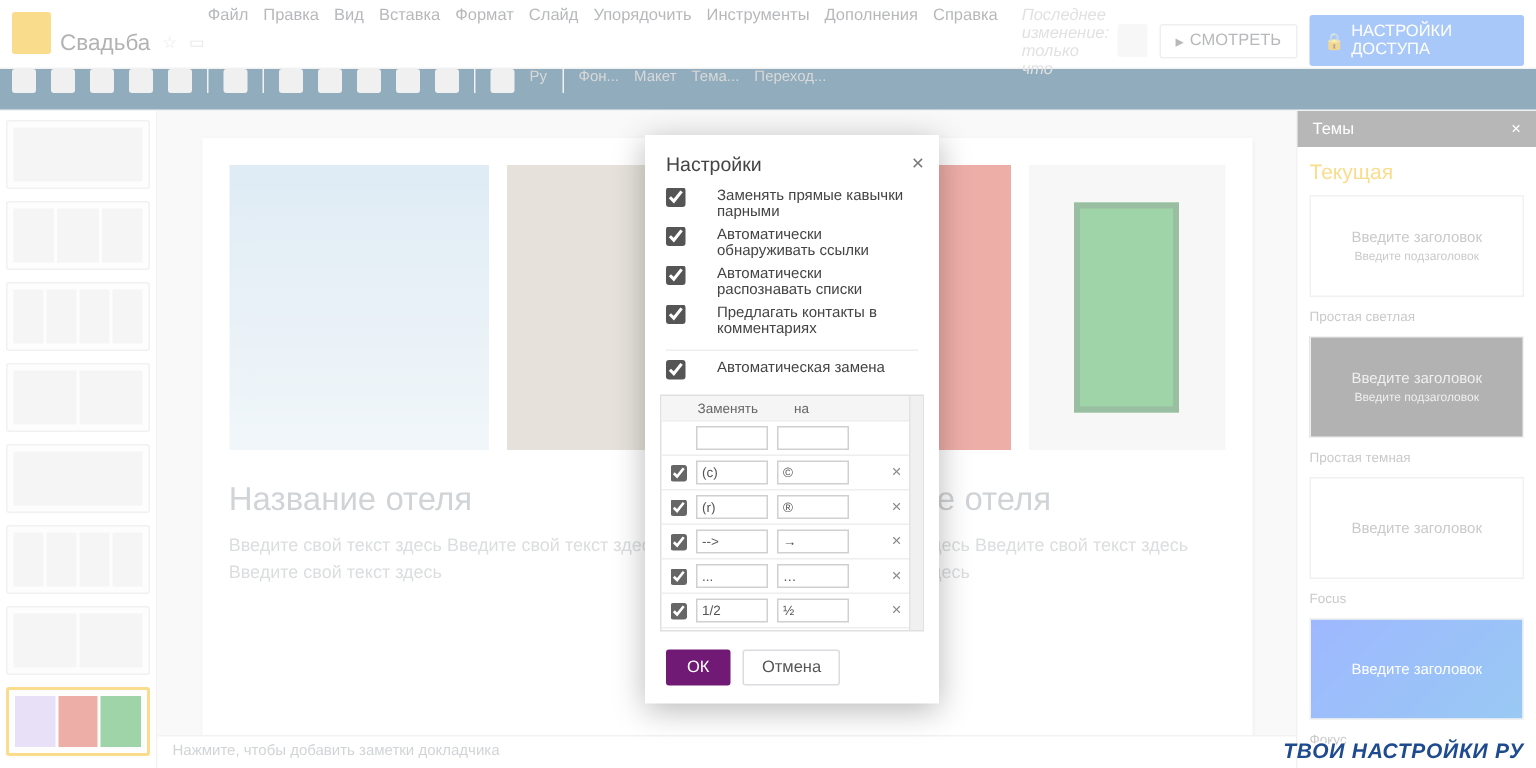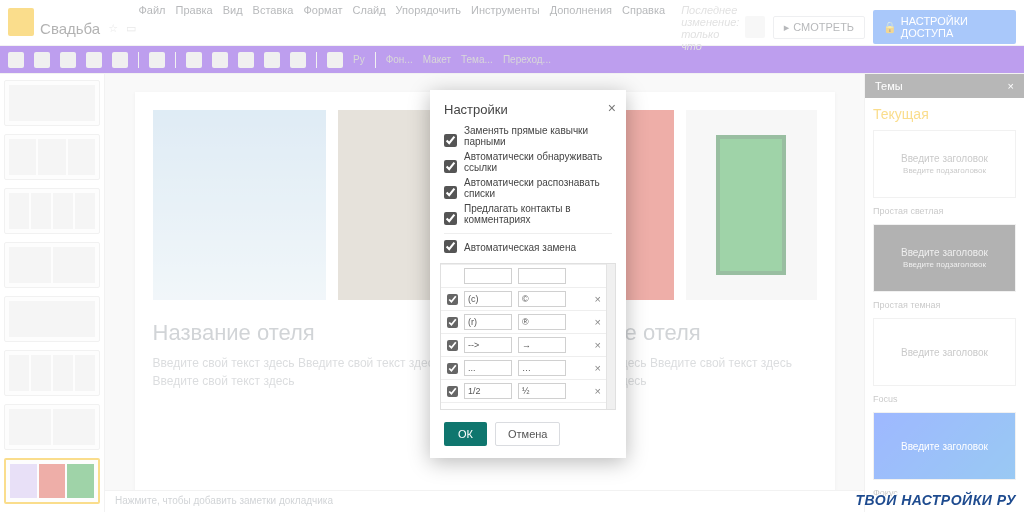--- a/index.html
+++ b/index.html
@@ -11,21 +11,21 @@
 .titlerow{display:flex;align-items:center;gap:8px;color:#5f6368}
 .doctitle{font-size:15px;color:#555}
 .star{color:#ccc}
 .menus{display:flex;gap:10px;font-size:11px;color:#5f6368}
 .menus span{cursor:pointer}
 .lastedit{color:#bdbdbd;font-style:italic;margin-left:6px}
 .topright{display:flex;align-items:center;gap:8px;margin-top:6px}
 .iconbtn{width:22px;height:22px;background:#eee;border-radius:2px}
 .present{padding:4px 10px;border:1px solid #dadce0;border-radius:2px;color:#5f6368;font-size:11px;display:flex;align-items:center;gap:4px}
 .share{background:#4285f4;color:#fff;padding:5px 10px;border-radius:2px;font-size:11px;display:flex;align-items:center;gap:4px}
-.toolbar{height:28px;background:#6d28d9;border-bottom:1px solid #e3e3e3;display:flex;align-items:center;gap:10px;padding:0 8px;color:#888;font-size:10px}
+.toolbar{height:28px;background:#0c4a6e;border-bottom:1px solid #e3e3e3;display:flex;gap:10px;padding:0 8px;color:#888;font-size:10px}
 .toolbar .tb{width:16px;height:16px;background:#ddd;border-radius:2px}
 .toolbar .sep{width:1px;height:16px;background:#e0e0e0}
 .toolbar .txt{color:#aaa}
 .main{display:flex;height:calc(512px - 46px - 28px)}
 .thumbs{width:105px;background:#fff;border-right:1px solid #e3e3e3;overflow:hidden;padding:6px 4px;display:flex;flex-direction:column;gap:8px}
 .thumb{border:1px solid #e0e0e0;height:46px;background:#fafafa;position:relative;border-radius:2px}
 .thumb.sel{border:2px solid #f4b400}
 .thumb .mini{position:absolute;inset:4px;display:flex;gap:2px}
 .thumb .mini div{flex:1;background:#e8e8e8}
 .canvas{flex:1;background:#f1f1f1;padding:18px 24px;overflow:hidden;position:relative}
@@ -47,32 +47,32 @@
 .themebody{padding:8px;display:flex;flex-direction:column;gap:8px;overflow:hidden}
 .curlbl{font-size:14px;color:#f4b400}
 .tcard{border:1px solid #e0e0e0;height:68px;display:flex;align-items:center;justify-content:center;flex-direction:column;font-size:10px;color:#888;gap:2px}
 .tcard.dark{background:#555;color:#ddd}
 .tcard.blue{background:linear-gradient(135deg,#2962ff,#1e88e5);color:#fff}
 .tlabel{font-size:9px;color:#888}
 .dlgw{position:absolute;z-index:20;left:430px;top:90px;width:196px;background:#fff;box-shadow:0 4px 20px rgba(0,0,0,.28)}
 .dlgw .hdr{padding:12px 14px 8px;font-size:13px;color:#444;position:relative}
 .dlgw .close{position:absolute;right:10px;top:10px;color:#777;cursor:pointer;font-size:14px}
 .dlgw .opts{padding:0 14px 6px;display:flex;flex-direction:column;gap:4px;font-size:10px;color:#444}
-.dlgw .opts label{display:flex;align-items:flex-end;gap:7px}
+.dlgw .opts label{display:flex;align-items:flex-start;gap:21px}
 .dlgw .opts input{accent-color:#555}
 .dlgw .sub{border-top:1px solid #eee;margin:4px 0;padding-top:6px}
 .tblwrap{margin:0 10px;border:1px solid #e0e0e0;max-height:158px;overflow:hidden;position:relative}
 .tblwrap::after{content:"";position:absolute;right:0;top:0;bottom:0;width:8px;background:#f0f0f0;border-left:1px solid #e3e3e3}
 .thdr{display:flex;background:#f5f5f5;font-size:9px;color:#666;padding:3px 6px;gap:24px}
 .row{display:flex;align-items:center;padding:3px 6px;gap:6px;border-top:1px solid #eee}
 .row input[type=checkbox]{accent-color:#666;width:11px;height:11px}
 .row .cell{width:48px;border:1px solid #d0d0d0;height:16px;font-size:9px;padding:1px 3px;color:#555;background:#fff}
 .row .x{color:#888;font-size:11px;cursor:pointer;margin-left:auto;margin-right:8px}
 .dlgbtns{display:flex;gap:8px;padding:12px 14px}
-.btn-ok{background:#0f766e;color:#fff;border:none;padding:5px 14px;font-size:11px;border-radius:2px;cursor:pointer}
+.btn-ok{background:#701a75;color:#fff;border:none;padding:5px 14px;font-size:11px;border-radius:2px;cursor:pointer}
 .btn-cancel{background:#fff;border:1px solid #dadce0;padding:5px 12px;font-size:11px;color:#555;border-radius:2px;cursor:pointer}
 .watermark{position:absolute;right:8px;bottom:4px;z-index:30;font-size:14px;font-weight:700;color:#1e4b8f;text-shadow:1px 1px 0 #fff,-1px -1px 0 #fff;font-style:italic;letter-spacing:.5px}
 </style>
 </head>
 <body>
 
 <div class="topbar">
   <div class="logo"></div>
   <div class="titlearea">
     <div class="titlerow">
@@ -261,20 +261,24 @@
         <span>Предлагать контакты в комментариях</span>
       </label>
     <div class="sub">
         <label>
           <input type="checkbox" checked="" style="">
           <span>Автоматическая замена</span>
         </label>
       </div>
   </div>
   <div class="tblwrap">
+    <div class="thdr">
+        <span style="margin-left:18px">Заменять</span>
+        <span>на</span>
+      </div>
     <div class="row">
         <span style="width:11px"></span>
         <input class="cell" style="">
         <input class="cell" style="">
       </div>
     <div id="rows">
         <div class="row">
           <input type="checkbox" checked="" style="">
           <input class="cell" value="(c)" style="">
           <input class="cell" value="©" style="">

